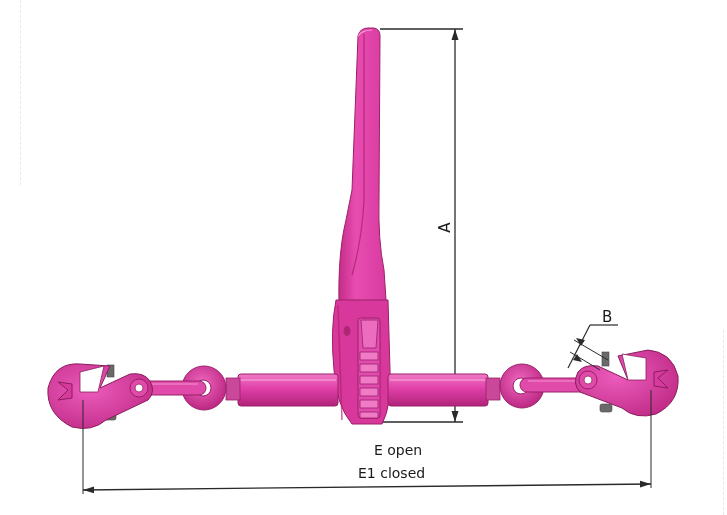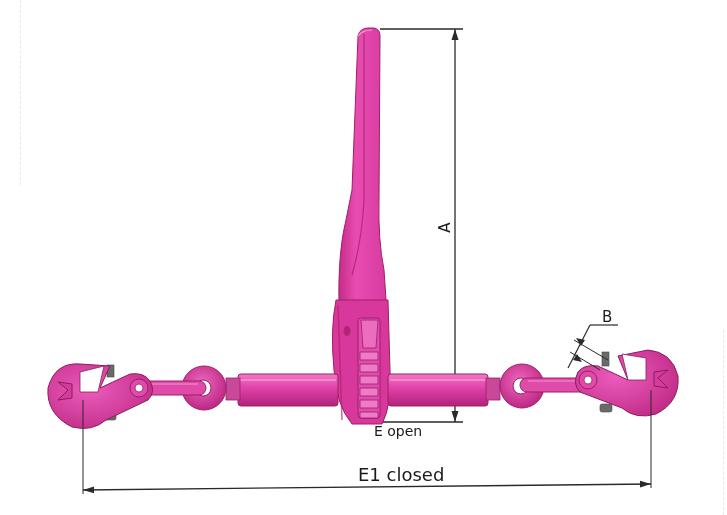--- a/index.html
+++ b/index.html
@@ -1,22 +1,22 @@
 <!DOCTYPE html>
 <html><head>
   <meta charset="utf-8">
   <style>
     html, body { margin: 0; padding: 0; background: #ffffff; }
     body { width: 727px; height: 515px; position: relative; overflow: hidden; font-family: "DejaVu Sans", sans-serif; }
     .canvas { position: absolute; left: 0; top: 0; width: 727px; height: 515px; }
     .label { position: absolute; font-family: "DejaVu Sans", sans-serif; color: #1a1a1a; font-size: 15px; line-height: 1; white-space: nowrap; }
     .label-a { left: 440px; top: 220px; transform: rotate(-90deg); transform-origin: center; font-size: 15px; }
     .label-b { left: 602px; top: 310px; font-size: 15px; }
-    .label-e { left: 374px; top: 424px; font-size: 14px; }
-    .label-e1 { left: 358px; top: 466px; font-size: 18px; }
+    .label-e { left: 374px; top: 443px; font-size: 14px; }
+    .label-e1 { left: 358px; top: 466px; font-size: 14px; }
     .edge-dash { position: absolute; width: 0; border-left: 1px dashed #e8e8e8; }
   </style>
 </head>
 <body>
 
 <div class="edge-dash" style="left:20px; top:0; height:185px;"></div>
 <div class="edge-dash" style="left:723px; top:330px; height:185px;"></div>
 
 <svg class="canvas" viewBox="0 0 727 515" xmlns="http://www.w3.org/2000/svg">
   <defs>

